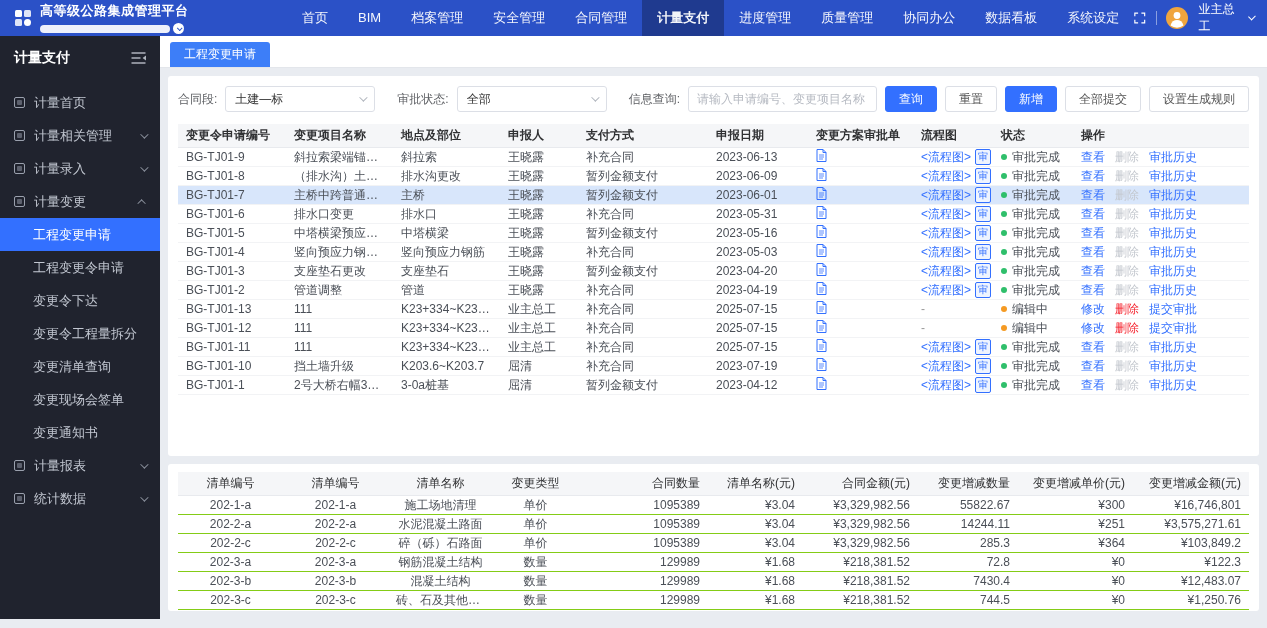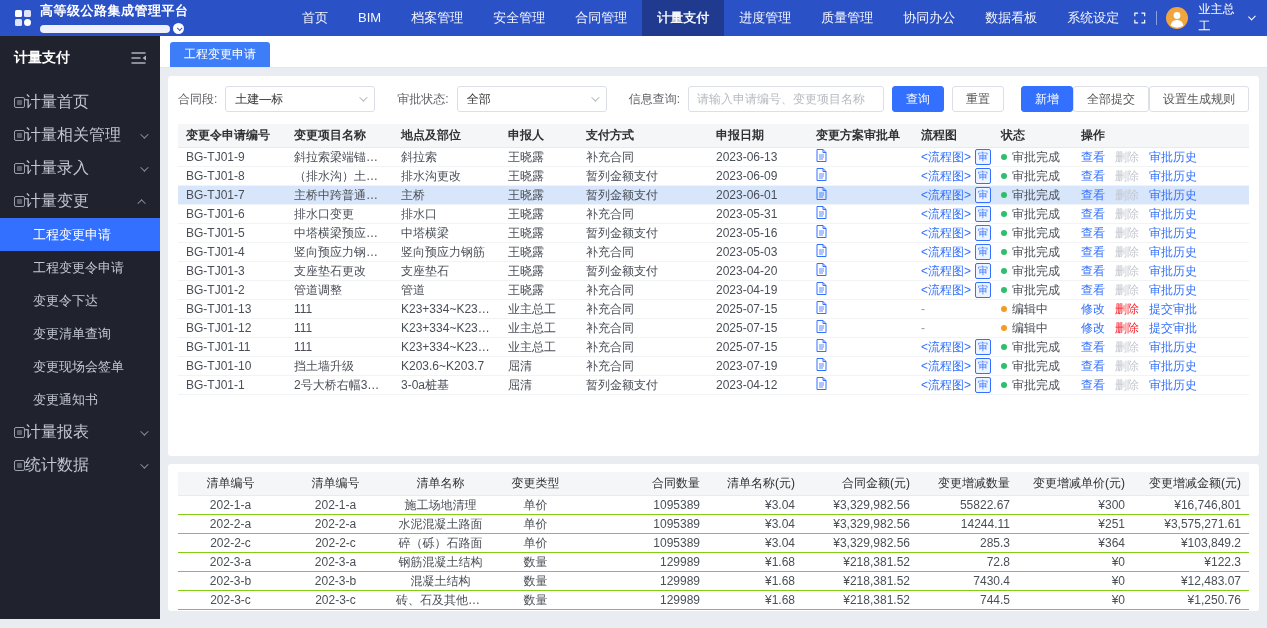--- a/index.html
+++ b/index.html
@@ -34,21 +34,21 @@
   .chev.tiny{width:4px;height:4px;border-color:var(--topbar);border-width:1.2px;transform:rotate(45deg) translateY(-1px)}
   .chev.gray{border-color:#b0b5bd}
 
   
   .bodyrow{display:flex;height:592px;overflow:hidden}
 
   
   .sidebar{width:160px;background:var(--sidebar);color:#c2c7d1;display:flex;flex-direction:column;flex-shrink:0}
   .sb-head{height:44px;display:flex;align-items:center;justify-content:space-between;padding:0 14px;color:#fff;font-size:14px;font-weight:bold}
   .sb-menu{flex:1;overflow:hidden;padding-top:6px}
-  .s-item{height:33px;display:flex;align-items:center;gap:0;padding:0 14px;font-size:16px;cursor:pointer;white-space:nowrap}
+  .s-item{height:33px;display:flex;align-items:center;gap:9px;padding:0 14px;font-size:13px;cursor:pointer;white-space:nowrap}
   .s-icon{width:11px;height:11px;border:1px solid #9aa0ad;border-radius:2px;flex-shrink:0;position:relative}
   .s-icon::after{content:"";position:absolute;inset:2px;border-radius:1px;background:rgba(154,160,173,.5)}
   .s-item .chev{margin-left:auto}
   .s-child{height:33px;line-height:33px;padding-left:33px;font-size:13px;cursor:pointer;color:#c2c7d1;white-space:nowrap}
   .s-child.active{background:var(--accent);color:#fff}
 
   
   .content{flex:1;display:flex;flex-direction:column;background:#e9ecf1;overflow:hidden}
   .tabbar{height:32px;background:#fff;border-bottom:1px solid #e3e6eb;display:flex;align-items:flex-end;padding:0 10px;flex-shrink:0}
   .tab{background:#3d7ef8;color:#fff;height:25px;line-height:25px;padding:0 14px;border-radius:3px 3px 0 0;font-size:12px;cursor:pointer}
@@ -59,21 +59,21 @@
 
   
   .filters{display:flex;align-items:center;gap:8px;margin-bottom:12px}
   .f-label{color:#606266;white-space:nowrap}
   .ml{margin-left:14px}
   .select{width:150px;height:26px;border:1px solid #dcdfe6;border-radius:3px;display:flex;align-items:center;justify-content:space-between;padding:0 9px;color:#333;background:#fff;cursor:pointer;flex-shrink:0}
   .input{width:196px;height:26px;border:1px solid #dcdfe6;border-radius:3px;padding:0 8px;font-size:12px;color:#333;font-family:inherit}
   .input::placeholder{color:#b6bac2}
   .btn{height:26px;padding:0 13px;border-radius:3px;border:1px solid #dcdfe6;background:#fff;color:#555;font-size:12px;cursor:pointer;font-family:Liberation Serif, serif;white-space:nowrap}
   .btn.primary{background:var(--accent);border-color:var(--accent);color:#fff}
-  .f-right{margin-left:auto;display:flex;gap:0}
+  .f-right{margin-left:auto;display:flex;gap:8px}
 
   
   .mt-head,.mt-row{display:grid;grid-template-columns:108px 107px 107px 78px 130px 100px 105px 80px 80px 1fr;align-items:center}
   .mt-head{background:#f5f6f8;height:24px;font-weight:bold;color:#303133;border-bottom:1px solid #e8eaee}
   .mt-row{height:19px;border-bottom:1px solid #f2f3f5;color:#4a4f57}
   .mt-row.selected{background:var(--sel)}
   .cell{padding:0 8px;overflow:hidden;white-space:nowrap;text-overflow:ellipsis}
   .cell.flow{display:flex;align-items:center;gap:4px}
   .cell.status{display:flex;align-items:center}
   .cell.ops{display:flex;gap:10px}
@@ -173,20 +173,21 @@
             <span class="chev down"></span>
           </div>
           <div class="s-item">
             <span class="s-icon"></span>
             <span>计量变更</span>
             <span class="chev up"></span>
           </div>
           <div class="s-child active">工程变更申请</div>
           <div class="s-child">工程变更令申请</div>
           <div class="s-child">变更令下达</div>
+          <div class="s-child">变更令工程量拆分</div>
           <div class="s-child">变更清单查询</div>
           <div class="s-child">变更现场会签单</div>
           <div class="s-child">变更通知书</div>
           <div class="s-item">
             <span class="s-icon"></span>
             <span>计量报表</span>
             <span class="chev down"></span>
           </div>
           <div class="s-item">
             <span class="s-icon"></span>

